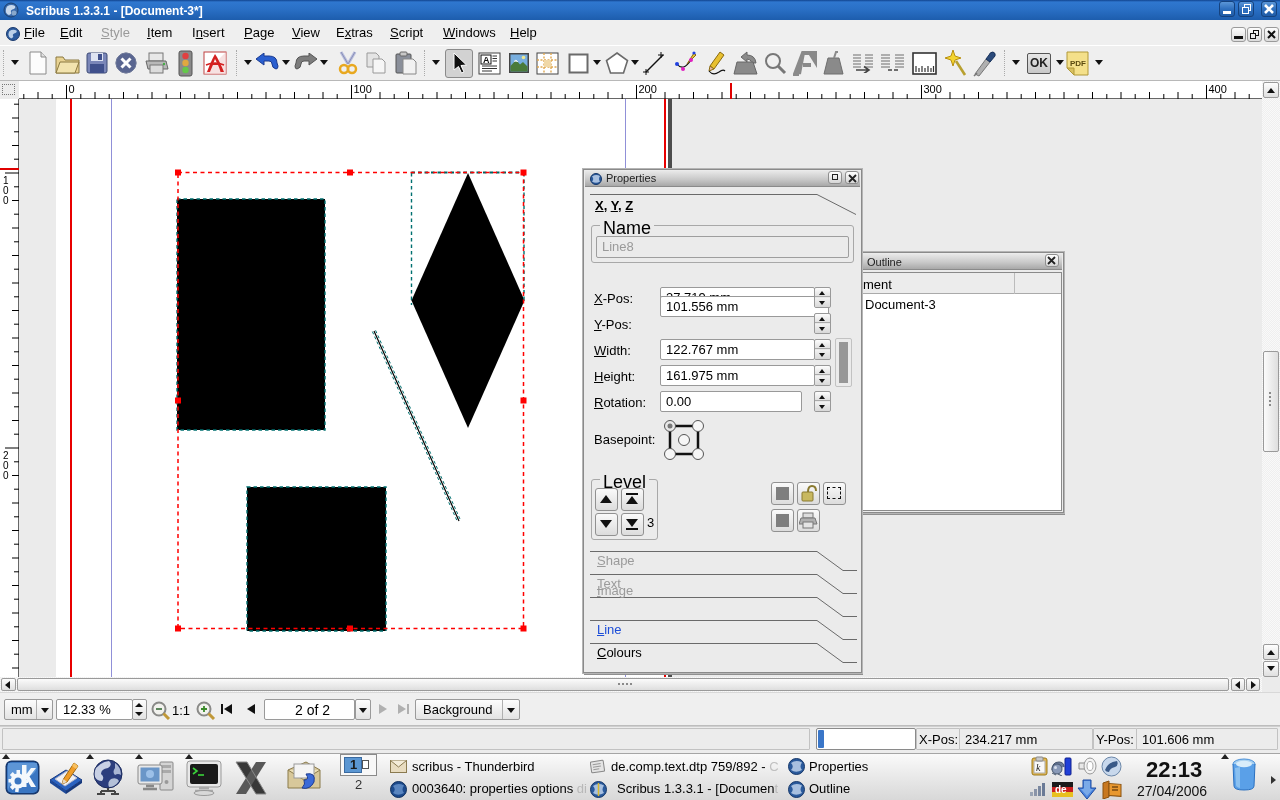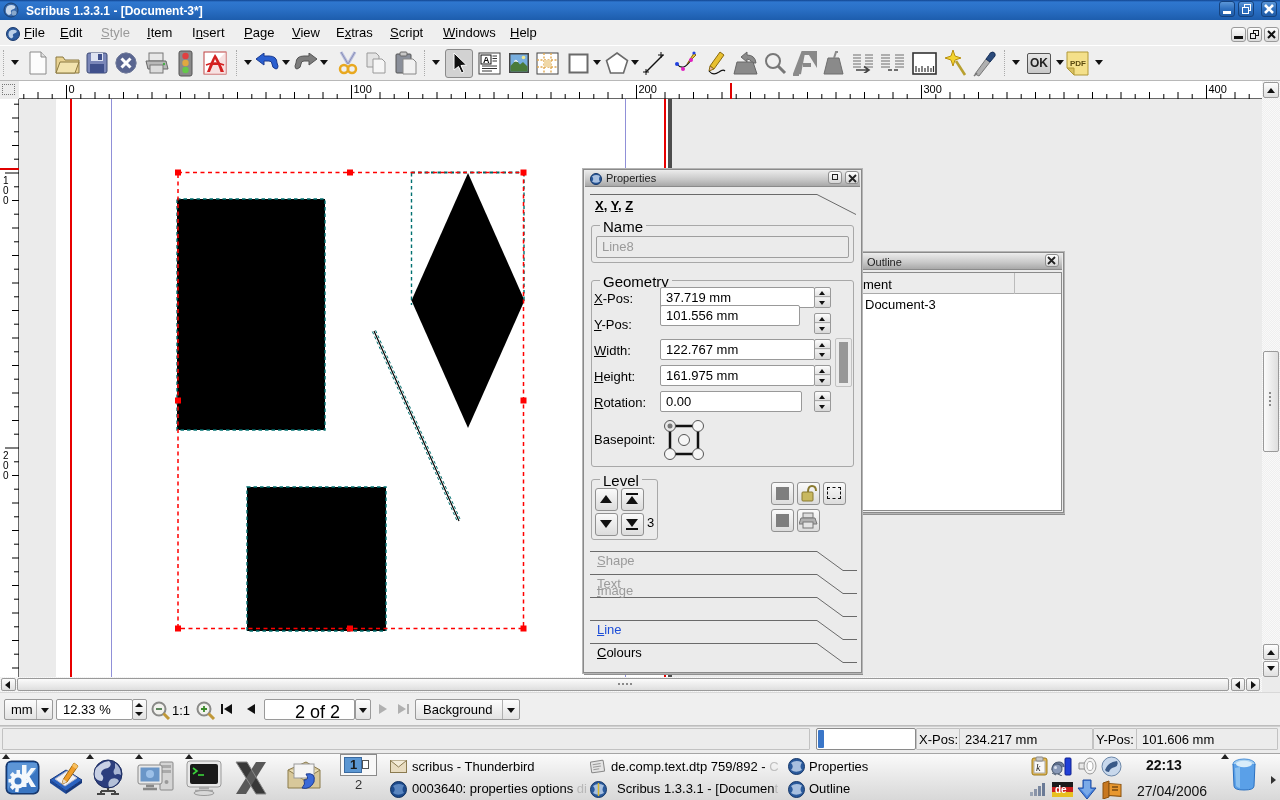--- a/index.html
+++ b/index.html
@@ -56,21 +56,21 @@
   background:linear-gradient(180deg,#fafafa 0%,#ececec 40%,#d8d8d8 100%); border-top:1px solid #a5a5a5; }
 .tasktext { position:absolute; font-size:13px; color:#000; white-space:nowrap; overflow:hidden; }
 
 
 .fwin { position:absolute; background:#ebebeb; border:1px solid #8a8a8a; outline:1px solid #b5b5b5; box-shadow:1px 2px 0 #8f8f8f; }
 .ftitle { position:absolute; left:1px; top:1px; right:1px; height:16px;
   background:linear-gradient(180deg,#e8e8e8 0%,#c9c9c9 55%,#a8a8a8 100%); border-bottom:1px solid #8a8a8a; }
 .fbtn { position:absolute; top:1px; width:14px; height:13px; background:linear-gradient(180deg,#fefefe,#d6d6d6);
   border:1px solid #8e8e8e; border-radius:3px; }
 .group { position:absolute; border:1px solid #a8a8a8; border-radius:3px; }
-.glabel { position:absolute; top:-8px; left:8px; background:#ebebeb; padding:0 3px; font-size:15px; }
+.glabel { position:absolute; top:-8px; left:8px; background:#ebebeb; padding:0 3px; font-size:18px; }
 .spinfield { position:absolute; height:21px; background:#fff; border:1px solid #999; border-radius:2px; font-size:13px; padding:2px 0 0 5px; }
 .spinbtn { position:absolute; width:17px; height:21px; background:#e8e8e8; border:1px solid #999; border-radius:2px; overflow:hidden; }
 .plabel { position:absolute; font-size:13px; color:#000; }
 .tabline { position:absolute; height:1px; background:#6a6a6a; }
 .ptab { position:absolute; font-size:13px; }
 .lvlbtn { position:absolute; width:23px; height:23px; background:linear-gradient(180deg,#fafafa,#dcdcdc); border:1px solid #919191; border-radius:3px; }
 </style>
 </head>
 <body>
 
@@ -508,21 +508,21 @@
       <path d="M13.5 13.5 L19 19" stroke="#c09838" stroke-width="3"></path>
     </svg>
 <svg class="abs" style="left:219px;top:703px" width="16" height="12">
       <path d="M3 1 V11" stroke="#111" stroke-width="2"></path>
       <path d="M13 1 L13 11 L5 6 Z" fill="#111"></path>
     </svg>
 <svg class="abs" style="left:244px;top:703px" width="14" height="12">
       <path d="M11 1 L11 11 L3 6 Z" fill="#111"></path>
     </svg>
 <div class="wfield" style="left:264px;top:699px;width:91px"></div>
-<div class="abs" style="left:295px;top:702px;font-size:18px">2 of 2</div>
+<div class="abs" style="left:295px;top:702px;font-size:14px">2 of 2</div>
 <div class="combo" style="left:355px;top:699px;width:16px"></div>
 <div class="arr" style="left:359px;top:708px;border-left:4px solid transparent;border-right:4px solid transparent;border-top:5px solid #111"></div>
 <svg class="abs" style="left:376px;top:703px" width="14" height="12">
       <path d="M3 1 L3 11 L11 6 Z" fill="#b0b0b0"></path>
     </svg>
 <svg class="abs" style="left:395px;top:703px" width="16" height="12">
       <path d="M3 1 L3 11 L11 6 Z" fill="#b0b0b0"></path>
       <path d="M13 1 V11" stroke="#b0b0b0" stroke-width="2"></path>
     </svg>
 <div class="combo" style="left:415px;top:699px;width:105px"></div>
@@ -698,21 +698,21 @@
 <svg class="abs" style="left:1077px;top:779px" width="20" height="21">
       <path d="M6 1 L14 1 L14 9 L19 9 L10 20 L1 9 L6 9 Z" fill="#4a86e0" stroke="#1c4aa0"></path>
       <path d="M7 2 L13 2 L13 10 L16 10 L10 17 L4 10 L7 10 Z" fill="#7aaae8"></path>
     </svg>
 <svg class="abs" style="left:1101px;top:779px" width="22" height="20">
       <path d="M2 4 L8 2 L8 18 L2 20 Z" fill="#c87820" stroke="#8a5210"></path>
       <path d="M8 4 L20 4 L20 16 L8 16 Z" fill="#e89830" stroke="#8a5210" transform="skewY(4)"></path>
       <path d="M11 8 H17 M11 11 H17" stroke="#7a4a10" stroke-width="1.5"></path>
     </svg>
 
-<div class="abs" style="left:1146px;top:757px;font-size:14px;font-weight:bold;color:#111">22:13</div>
+<div class="abs" style="left:1146px;top:757px;font-size:22px;font-weight:bold;color:#111">22:13</div>
 <div class="abs" style="left:1137px;top:783px;font-size:14px;color:#111">27/04/2006</div>
 
 <svg class="abs" style="left:1231px;top:758px" width="26" height="35">
       <ellipse cx="13" cy="6" rx="11" ry="5" fill="#a8d0f0" stroke="#4a90d8"></ellipse>
       <path d="M2 6 L3 28 Q3 32 13 32 Q23 32 23 28 L24 6" fill="#5aa0e8" stroke="#2a70c0"></path>
       <ellipse cx="13" cy="6" rx="8" ry="3.2" fill="#d8ecfa"></ellipse>
       <path d="M4 10 L5 27 Q5 29 9 30 L9 9 Z" fill="#8ac0f0"></path>
     </svg>
 <div class="arr" style="left:1271px;top:776px;border-top:4px solid transparent;border-bottom:4px solid transparent;border-left:5px solid #333"></div>
 </div>
@@ -750,30 +750,27 @@
       <path d="M0 0.5 L39 20.5" stroke="#6a6a6a" fill="none"></path>
     </svg>
   <div class="abs" style="left:11px;top:28px;font-size:13px;font-weight:bold"><u>X</u>, <u>Y</u>, <u>Z</u></div>
 
   <div class="group" style="left:7px;top:55px;width:263px;height:38px">
       <div class="glabel">Name</div>
     </div>
   <div class="abs" style="left:12px;top:66px;width:253px;height:22px;background:#ebebeb;border:1px solid #9e9e9e;border-radius:2px"></div>
   <div class="abs" style="left:18px;top:69px;font-size:13px;color:#9a9a9a">Line8</div>
 
-  <div class="group" style="left:7px;top:110px;width:263px;height:187px">
-      <div class="glabel">Geometry</div>
-    </div>
   <div class="plabel" style="left:10px;top:121px"><u>X</u>-Pos:</div>
   <div class="plabel" style="left:10px;top:147px"><u>Y</u>-Pos:</div>
   <div class="plabel" style="left:10px;top:173px"><u>W</u>idth:</div>
   <div class="plabel" style="left:10px;top:199px"><u>H</u>eight:</div>
   <div class="plabel" style="left:10px;top:225px"><u>R</u>otation:</div>
   <div class="spinfield" style="left:76px;top:117px;width:155px">37.719 mm</div>
-  <div class="spinfield" style="left:76px;top:135px;width:140px">101.556 mm</div>
+  <div class="spinfield" style="left:76px;top:126px;width:169px">101.556 mm</div>
   <div class="spinfield" style="left:76px;top:169px;width:155px">122.767 mm</div>
   <div class="spinfield" style="left:76px;top:195px;width:155px">161.975 mm</div>
   <div class="spinfield" style="left:76px;top:221px;width:142px">0.00</div>
   <div class="spinbtn" style="left:230px;top:117px">
       <div style="position:absolute;left:0;top:0;width:15px;height:9px;border-bottom:1px solid #aaa;border-radius:2px 2px 0 0;background:linear-gradient(180deg,#fdfdfd,#e2e2e2)"></div>
       <div style="position:absolute;left:4px;top:3px;width:0;height:0;border-left:3.5px solid transparent;border-right:3.5px solid transparent;border-bottom:4.5px solid #111"></div>
       <div style="position:absolute;left:0;top:10px;width:15px;height:9px;border-radius:0 0 2px 2px;background:linear-gradient(180deg,#f2f2f2,#d8d8d8)"></div>
       <div style="position:absolute;left:4px;top:12.5px;width:0;height:0;border-left:3.5px solid transparent;border-right:3.5px solid transparent;border-top:4.5px solid #111"></div>
     </div>
   <div class="spinbtn" style="left:230px;top:143px">

